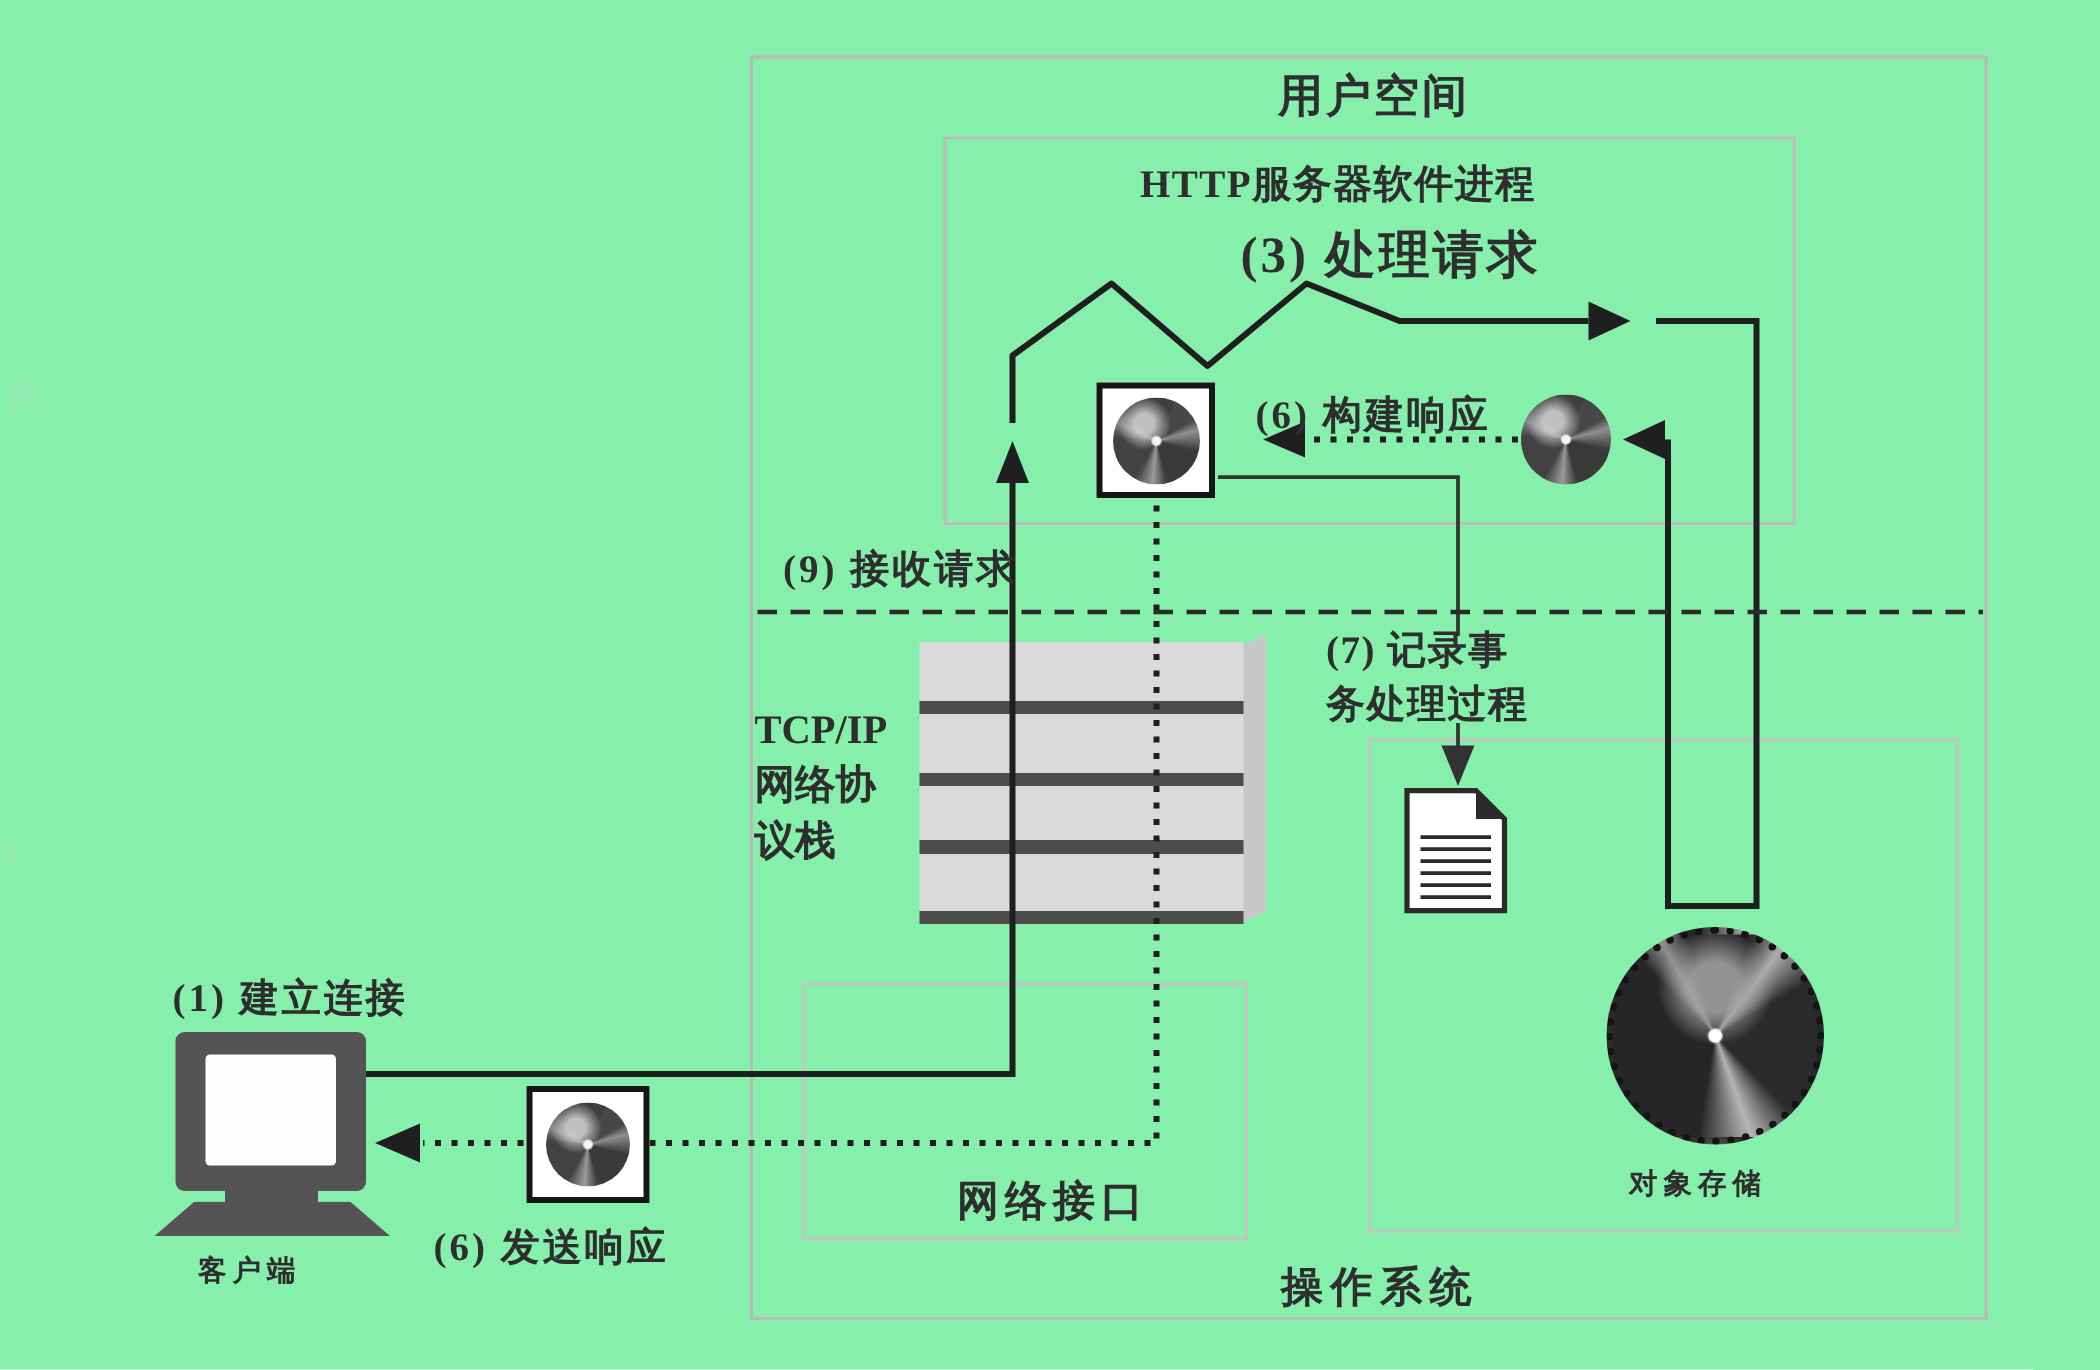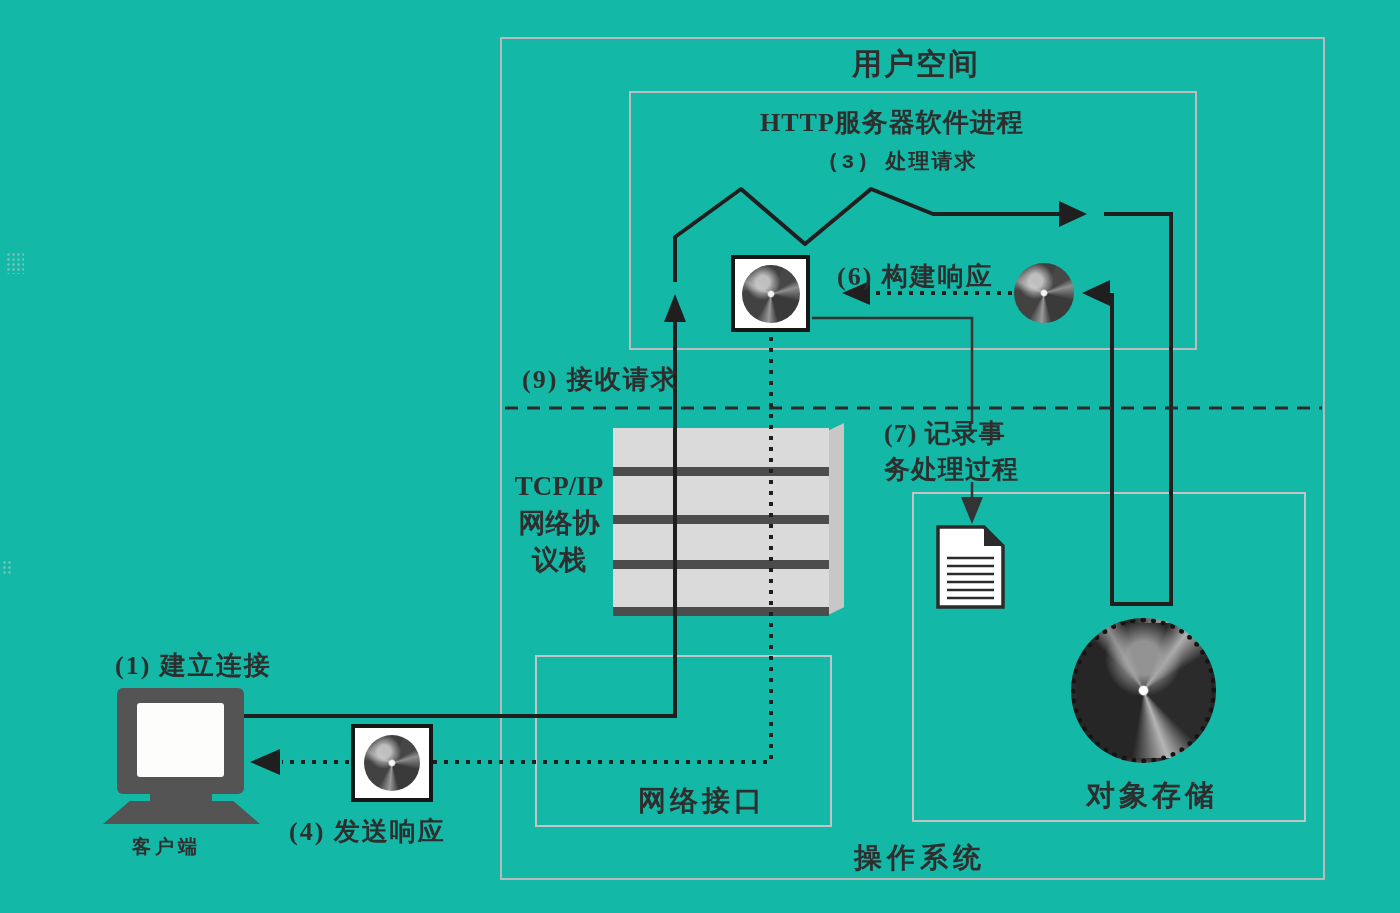--- a/index.html
+++ b/index.html
@@ -1,17 +1,17 @@
 <!DOCTYPE html>
 <html><head>
 <meta charset="utf-8">
 <style>
   html,body{margin:0;padding:0;background:#fff;}
   .page{
-    position:relative;width:1400px;height:913px;background:#14b8a6;overflow:hidden;
+    position:relative;width:1400px;height:913px;background:#86efac;overflow:hidden;
     font-family:"Liberation Serif","DejaVu Serif",serif;color:#2e2e2e;
   }
   .box{position:absolute;background:transparent;}
   .outer-box{left:500px;top:37px;width:821px;height:839px;border:2px solid #b9b9b9;}
   .http-box{left:629px;top:91px;width:564px;height:255px;border:2px solid #bcbcbc;}
   .netif-box{left:535px;top:655px;width:293px;height:168px;border:2px solid #c4c4c4;}
   .objstore-box{left:912px;top:492px;width:390px;height:326px;border:2px solid #c4c4c4;}
 
   svg.wires{position:absolute;left:0;top:0;width:1400px;height:913px;pointer-events:none;}
 
@@ -113,35 +113,35 @@
   <div class="crt-neck"></div>
   <div class="crt-base"></div>
 
   <div class="disk"></div>
 
   <div class="scan-artifact" style="left:6px;top:252px;width:18px;height:22px;"></div>
   <div class="scan-artifact" style="left:2px;top:560px;width:11px;height:14px;"></div>
 
   <div class="lbl" style="left:852px;top:44px;font-size:30px;letter-spacing:2px;">用户空间</div>
   <div class="lbl" style="left:760px;top:105px;font-size:26px;letter-spacing:1px;">HTTP服务器软件进程</div>
-  <div class="lbl" style="left:827px;top:147px;font-size:21px;letter-spacing:2px;font-family:Liberation Mono, monospace;">(3) 处理请求</div>
+  <div class="lbl" style="left:827px;top:147px;font-size:34px;letter-spacing:2px;">(3) 处理请求</div>
   <div class="lbl" style="left:837px;top:259px;font-size:26px;letter-spacing:2px;">(6) 构建响应</div>
   <div class="lbl" style="left:522px;top:362px;font-size:26px;letter-spacing:2px;">(9) 接收请求</div>
 
-  <div class="lbl" style="left:503px;top:468px;width:112px;text-align:center;font-size:27px;line-height:37px;">
+  <div class="lbl" style="left:503px;top:468px;width:112px;font-size:27px;line-height:37px;">
     <div>TCP/IP</div>
     <div>网络协</div>
     <div>议栈</div>
   </div>
 
   <div class="lbl" style="left:884px;top:416px;font-size:26px;line-height:36px;letter-spacing:1px;">
     <div>(7) 记录事</div>
     <div>务处理过程</div>
   </div>
 
   <div class="lbl" style="left:115px;top:648px;font-size:26px;letter-spacing:2px;">(1) 建立连接</div>
-  <div class="lbl" style="left:289px;top:814px;font-size:26px;letter-spacing:2px;">(4) 发送响应</div>
+  <div class="lbl" style="left:289px;top:814px;font-size:26px;letter-spacing:2px;">(6) 发送响应</div>
   <div class="lbl" style="left:610px;top:782px;font-size:28px;letter-spacing:4px;margin-left:28px;">网络接口</div>
-  <div class="lbl" style="left:1086px;top:776px;font-size:29px;letter-spacing:4px;">对象存储</div>
+  <div class="lbl" style="left:1086px;top:776px;font-size:19px;letter-spacing:4px;">对象存储</div>
   <div class="lbl" style="left:132px;top:834px;font-size:19px;letter-spacing:4px;">客户端</div>
   <div class="lbl" style="left:854px;top:839px;font-size:28px;letter-spacing:5px;">操作系统</div>
 
 </div>
 
 </body></html>

